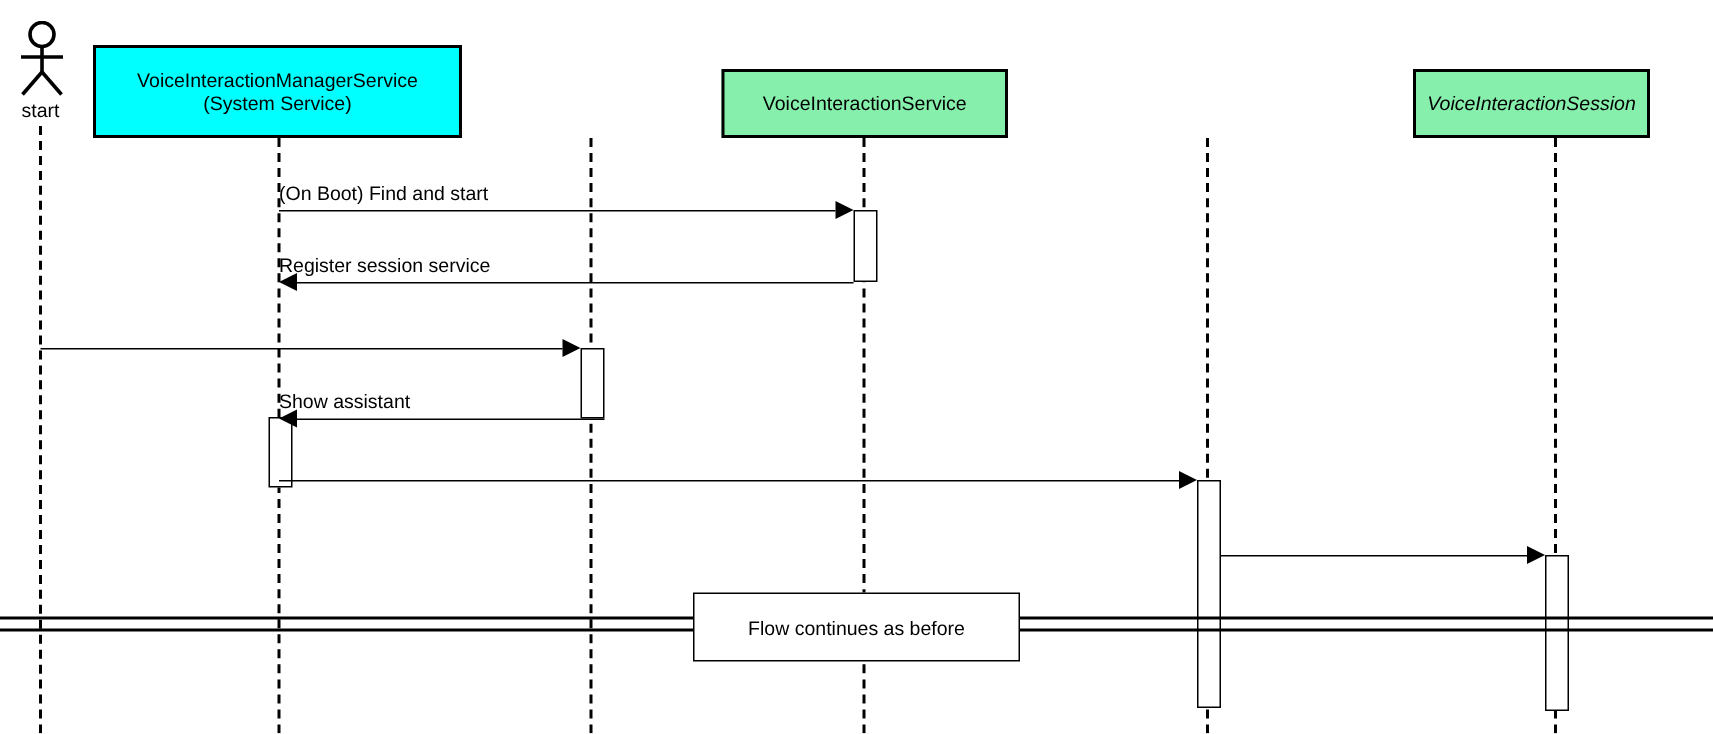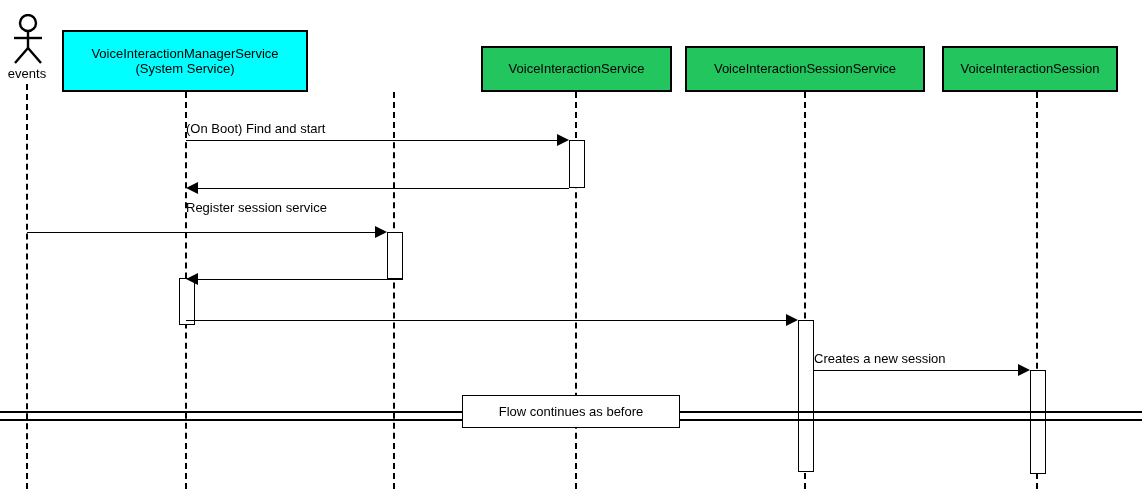--- a/index.html
+++ b/index.html
@@ -26,21 +26,21 @@
     display: flex;
     align-items: center;
     justify-content: center;
     text-align: center;
     font-size: 13px;
     color: #000000;
     line-height: 1.18;
     padding: 2px 4px;
   }
   .participant.cyan { background: #00ffff; }
-  .participant.green { background: #22c55e; }
+  .participant.green { background: #86efac; }
   .participant .plabel { white-space: pre-line; }
 
   
   .actor {
     position: absolute;
   }
   .actor-label {
     position: absolute;
     font-size: 13px;
     color: #000000;
@@ -120,73 +120,70 @@
 
   <div class="actor" style="left:5px; top:14px; width:46px; height:50px;">
     <svg width="46" height="50" viewBox="0 0 46 50">
       <circle cx="23" cy="9" r="8" fill="#ffffff" stroke="#000000" stroke-width="2.4"></circle>
       <line x1="23" y1="17" x2="23" y2="34" stroke="#000000" stroke-width="2.4"></line>
       <line x1="9" y1="24" x2="37" y2="24" stroke="#000000" stroke-width="2.4"></line>
       <line x1="23" y1="34" x2="10" y2="49" stroke="#000000" stroke-width="2.4"></line>
       <line x1="23" y1="34" x2="36" y2="49" stroke="#000000" stroke-width="2.4"></line>
     </svg>
   </div>
-  <div class="actor-label" style="left:0px; top:66px; width:54px;">events</div>
+  <div class="actor-label" style="left:0px; top:66px; width:54px;">start</div>
 
   <div class="lifeline" style="left:26px; top:84px; height:405px;"></div>
   <div class="lifeline" style="left:185px; top:92px; height:397px;"></div>
   <div class="lifeline" style="left:393px; top:92px; height:397px;"></div>
   <div class="lifeline" style="left:575px; top:92px; height:397px;"></div>
   <div class="lifeline" style="left:804px; top:92px; height:397px;"></div>
   <div class="lifeline" style="left:1036px; top:92px; height:397px;"></div>
 
   <div class="participant cyan" style="left:62px; top:30px; width:246px; height:62px;">
     <span class="plabel">VoiceInteractionManagerService
 (System Service)</span>
   </div>
 
 
   <div class="participant green" style="left:481px; top:46px; width:191px; height:46px;">
     <span class="plabel">VoiceInteractionService</span>
   </div>
 
-  <div class="participant green" style="left:685px; top:46px; width:240px; height:46px;">
-    <span class="plabel">VoiceInteractionSessionService</span>
-  </div>
 
-  <div class="participant green" style="left:942px; top:46px; width:176px; height:46px;">
+  <div class="participant green" style="left:942px; top:46px; width:158px; height:46px;font-style:italic;">
     <span class="plabel">VoiceInteractionSession</span>
   </div>
 
   <div class="activation" style="left:569px; top:140px; height:48px;"></div>
   <div class="activation" style="left:387px; top:232px; height:47px;"></div>
   <div class="activation" style="left:179px; top:278px; height:47px;"></div>
   <div class="activation" style="left:798px; top:320px; height:152px;"></div>
   <div class="activation" style="left:1030px; top:370px; height:104px;"></div>
 
   <div class="msg-label" style="left:186px; top:121px; width:383px;">(On Boot) Find and start</div>
   <div class="msg-line" style="left:186px; top:140px; width:371px;"></div>
   <div class="arrow-head right" style="left:557px; top:134px;"></div>
 
-  <div class="msg-label" style="left:186px; top:169px; width:383px;margin-top:31px;">Register session service</div>
+  <div class="msg-label" style="left:186px; top:169px; width:383px;">Register session service</div>
   <div class="msg-line" style="left:198px; top:188px; width:371px;"></div>
   <div class="arrow-head left" style="left:186px; top:182px;"></div>
 
   <div class="msg-line" style="left:27px; top:232px; width:348px;"></div>
   <div class="arrow-head right" style="left:375px; top:226px;"></div>
 
+  <div class="msg-label" style="left:186px; top:260px; width:217px;">Show assistant</div>
   <div class="msg-line" style="left:198px; top:279px; width:205px;"></div>
   <div class="arrow-head left" style="left:186px; top:273px;"></div>
 
   <div class="msg-line" style="left:186px; top:320px; width:600px;"></div>
   <div class="arrow-head right" style="left:786px; top:314px;"></div>
 
-  <div class="msg-label" style="left:814px; top:351px; width:216px;">Creates a new session</div>
   <div class="msg-line" style="left:814px; top:370px; width:204px;"></div>
   <div class="arrow-head right" style="left:1018px; top:364px;"></div>
 
   <div class="divider-line" style="top:411px;"></div>
   <div class="divider-line" style="top:419px;"></div>
-  <div class="divider-note" style="left:462px; top:395px; width:218px; height:33px;">
+  <div class="divider-note" style="left:462px; top:395px; width:218px; height:46px;">
     <span>Flow continues as before</span>
   </div>
 
 </div>
 
 </body></html>

